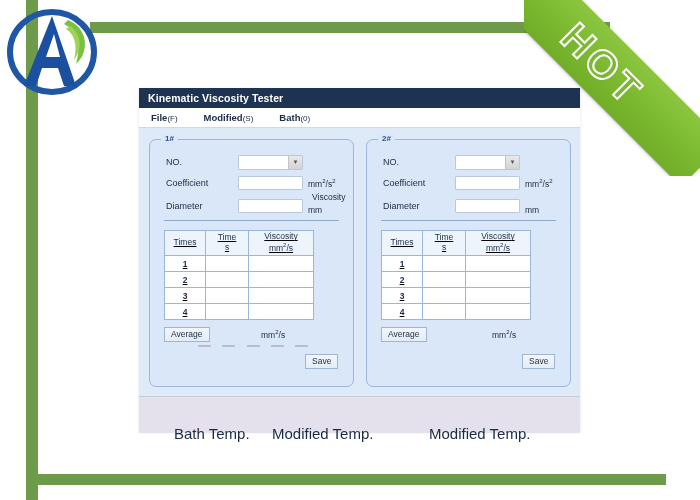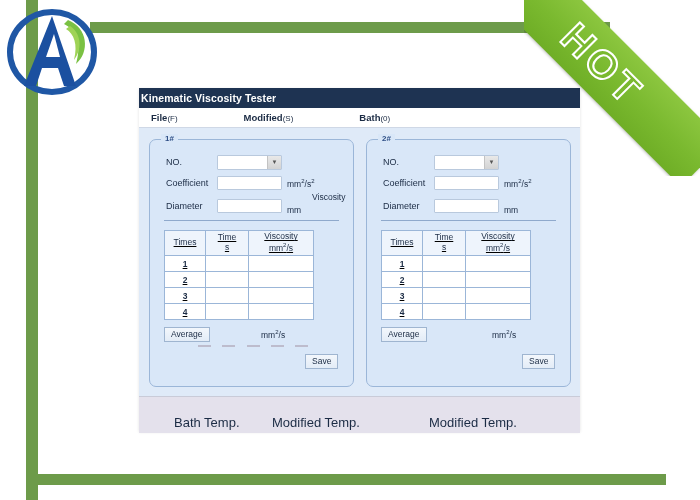--- a/index.html
+++ b/index.html
@@ -101,36 +101,35 @@
     width: 441px; height: 343px;
     background: #dfeaf8;
     z-index: 5;
     box-shadow: 0 1px 3px rgba(0,0,0,.12);
   }
   #title-bar {
     height: 20px;
     background: #1e3352;
     display: flex;
     align-items: center;
-    padding-left: 2px;
+    padding-left: 9px;
   }
   #title-bar .title-text {
     color: #ffffff;
     font-size: 10.5px;
     font-weight: bold;
     letter-spacing: .1px;
   }
   #menu-bar {
     height: 19px;
     background: #ffffff;
     display: flex;
     align-items: center;
     padding-left: 12px;
     border-bottom: 1px solid #cfd8e6;
-    gap: 40px;
   }
   .menu-item {
     font-size: 9.5px;
     color: #1b2b44;
     font-weight: bold;
     margin-right: 26px;
     cursor: default;
     white-space: nowrap;
   }
   .menu-item .mnem {
@@ -167,21 +166,21 @@
 
   .field-row {
     position: absolute;
     display: flex;
     align-items: center;
     height: 16px;
   }
   .field-label {
     font-size: 9px;
     color: #1b2b44;
-    width: 51px;
+    width: 72px;
     white-space: nowrap;
   }
   .field-input {
     width: 63px;
     height: 12px;
     background: #ffffff;
     border: 1px solid #b9c9dd;
     border-radius: 1px;
   }
   .combo-wrap {
@@ -269,22 +268,22 @@
 
   
   #status-bar {
     position: relative;
     height: 36px;
     background: #e4e1ec;
     border-top: 1px solid #c9cbd8;
   }
   .status-item {
     position: absolute;
-    top: 18px;
-    font-size: 13px;
+    top: 28px;
+    font-size: 15px;
     color: #1b2b44;
     white-space: nowrap;
   }
   #status-dashes {
     position: absolute;
     left: 198px; top: 345px;
     width: 110px;
     display: flex;
     justify-content: space-between;
     z-index: 6;

